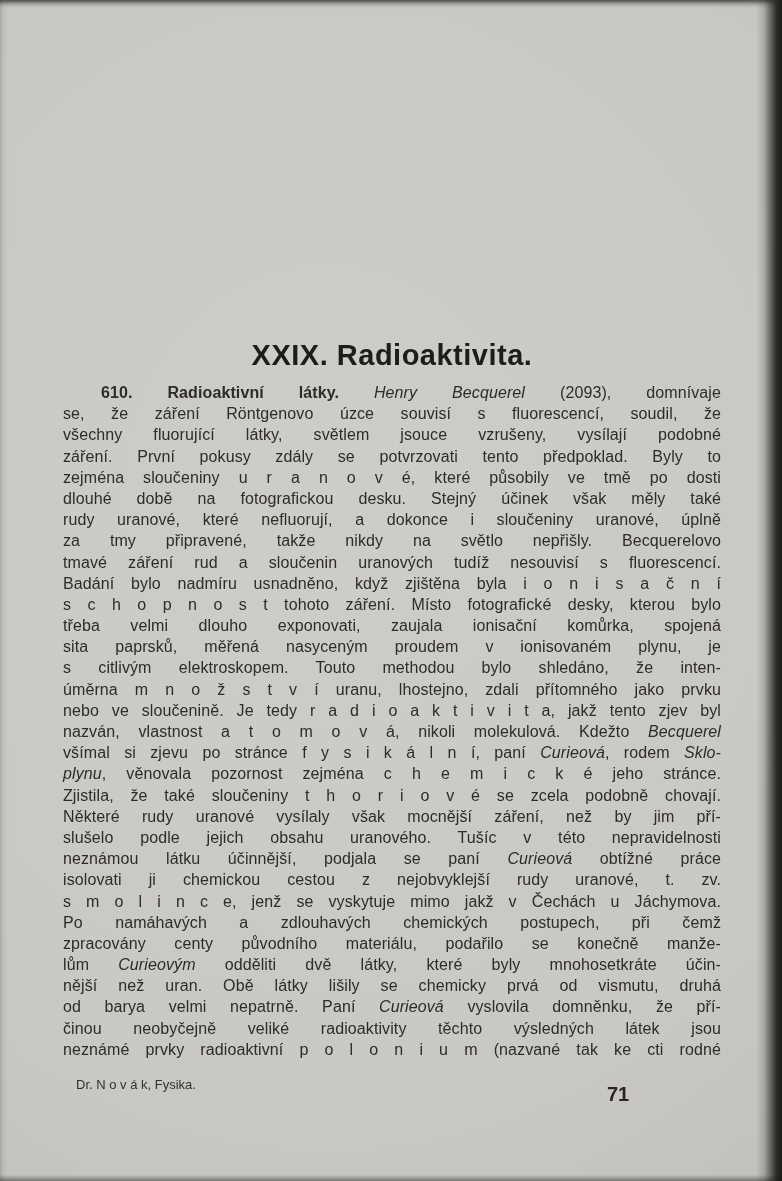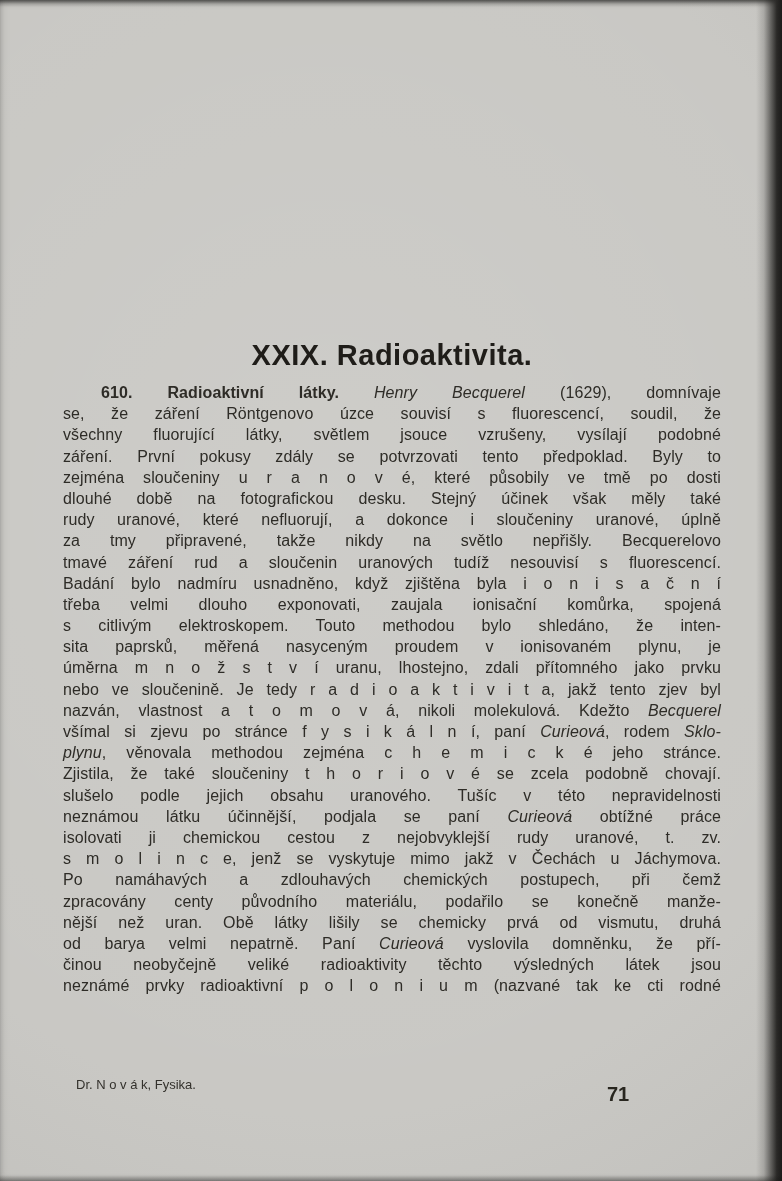--- a/index.html
+++ b/index.html
@@ -72,45 +72,48 @@
 <body>
 
 <div class="scan">
   <div class="edge-top"></div>
   <div class="edge-right"></div>
   <div class="edge-bottom"></div>
 
   <h1 class="chapter-title">XXIX. Radioaktivita.</h1>
 
   <div class="text-block" id="text-block">
-      <div class="line indent"><span class="seg-b">610. Radioaktivní látky. </span><span class="seg-i">Henry Becquerel</span><span class="seg-r"> (1629), domnívaje</span></div>
+      <div class="line indent"><span class="seg-b">610. Radioaktivní látky. </span><span class="seg-i">Henry Becquerel</span><span class="seg-r"> (2093), domnívaje</span></div>
       <div class="line"><span class="seg-r">se, že záření Röntgenovo úzce souvisí s fluorescencí, soudil, že</span></div>
       <div class="line"><span class="seg-r">všechny fluorující látky, světlem jsouce vzrušeny, vysílají podobné</span></div>
       <div class="line"><span class="seg-r">záření. První pokusy zdály se potvrzovati tento předpoklad. Byly to</span></div>
       <div class="line"><span class="seg-r">zejména sloučeniny u r a n o v é, které působily ve tmě po dosti</span></div>
       <div class="line"><span class="seg-r">dlouhé době na fotografickou desku. Stejný účinek však měly také</span></div>
       <div class="line"><span class="seg-r">rudy uranové, které nefluorují, a dokonce i sloučeniny uranové, úplně</span></div>
       <div class="line"><span class="seg-r">za tmy připravené, takže nikdy na světlo nepřišly. Becquerelovo</span></div>
       <div class="line"><span class="seg-r">tmavé záření rud a sloučenin uranových tudíž nesouvisí s fluorescencí.</span></div>
       <div class="line"><span class="seg-r">Badání bylo nadmíru usnadněno, když zjištěna byla i o n i s a č n í</span></div>
+      <div class="line"><span class="seg-r">s c h o p n o s t tohoto záření. Místo fotografické desky, kterou bylo</span></div>
       <div class="line"><span class="seg-r">třeba velmi dlouho exponovati, zaujala ionisační komůrka, spojená</span></div>
+      <div class="line"><span class="seg-r">sita paprsků, měřená nasyceným proudem v ionisovaném plynu, je</span></div>
       <div class="line"><span class="seg-r">s citlivým elektroskopem. Touto methodou bylo shledáno, že inten-</span></div>
-      <div class="line"><span class="seg-r">sita paprsků, měřená nasyceným proudem v ionisovaném plynu, je</span></div>
       <div class="line"><span class="seg-r">úměrna m n o ž s t v í uranu, lhostejno, zdali přítomného jako prvku</span></div>
       <div class="line"><span class="seg-r">nebo ve sloučenině. Je tedy r a d i o a k t i v i t a, jakž tento zjev byl</span></div>
       <div class="line"><span class="seg-r">nazván, vlastnost a t o m o v á, nikoli molekulová. Kdežto </span><span class="seg-i">Becquerel</span></div>
       <div class="line"><span class="seg-r">všímal si zjevu po stránce f y s i k á l n í, paní </span><span class="seg-i">Curieová</span><span class="seg-r">, rodem </span><span class="seg-i">Sklo-</span></div>
-      <div class="line"><span class="seg-i">plynu</span><span class="seg-r">, věnovala methodou zejména c h e m i c k é jeho stránce.</span></div>
+      <div class="line"><span class="seg-i">plynu</span><span class="seg-r">, věnovala pozornost zejména c h e m i c k é jeho stránce.</span></div>
       <div class="line"><span class="seg-r">Zjistila, že také sloučeniny t h o r i o v é se zcela podobně chovají.</span></div>
+      <div class="line"><span class="seg-r">Některé rudy uranové vysílaly však mocnější záření, než by jim pří-</span></div>
       <div class="line"><span class="seg-r">slušelo podle jejich obsahu uranového. Tušíc v této nepravidelnosti</span></div>
       <div class="line"><span class="seg-r">neznámou látku účinnější, podjala se paní </span><span class="seg-i">Curieová</span><span class="seg-r"> obtížné práce</span></div>
       <div class="line"><span class="seg-r">isolovati ji chemickou cestou z nejobvyklejší rudy uranové, t. zv.</span></div>
       <div class="line"><span class="seg-r">s m o l i n c e, jenž se vyskytuje mimo jakž v Čechách u Jáchymova.</span></div>
       <div class="line"><span class="seg-r">Po namáhavých a zdlouhavých chemických postupech, při čemž</span></div>
       <div class="line"><span class="seg-r">zpracovány centy původního materiálu, podařilo se konečně manže-</span></div>
+      <div class="line"><span class="seg-r">lům </span><span class="seg-i">Curieovým</span><span class="seg-r"> odděliti dvě látky, které byly mnohosetkráte účin-</span></div>
       <div class="line"><span class="seg-r">nější než uran. Obě látky lišily se chemicky prvá od vismutu, druhá</span></div>
       <div class="line"><span class="seg-r">od barya velmi nepatrně. Paní </span><span class="seg-i">Curieová</span><span class="seg-r"> vyslovila domněnku, že pří-</span></div>
       <div class="line"><span class="seg-r">činou neobyčejně veliké radioaktivity těchto výsledných látek jsou</span></div>
       <div class="line"><span class="seg-r">neznámé prvky radioaktivní p o l o n i u m (nazvané tak ke cti rodné</span></div>
     </div>
 
   <div class="footer-imprint">Dr. N o v á k, Fysika.</div>
 
   <div class="page-number">71</div>
 </div>

